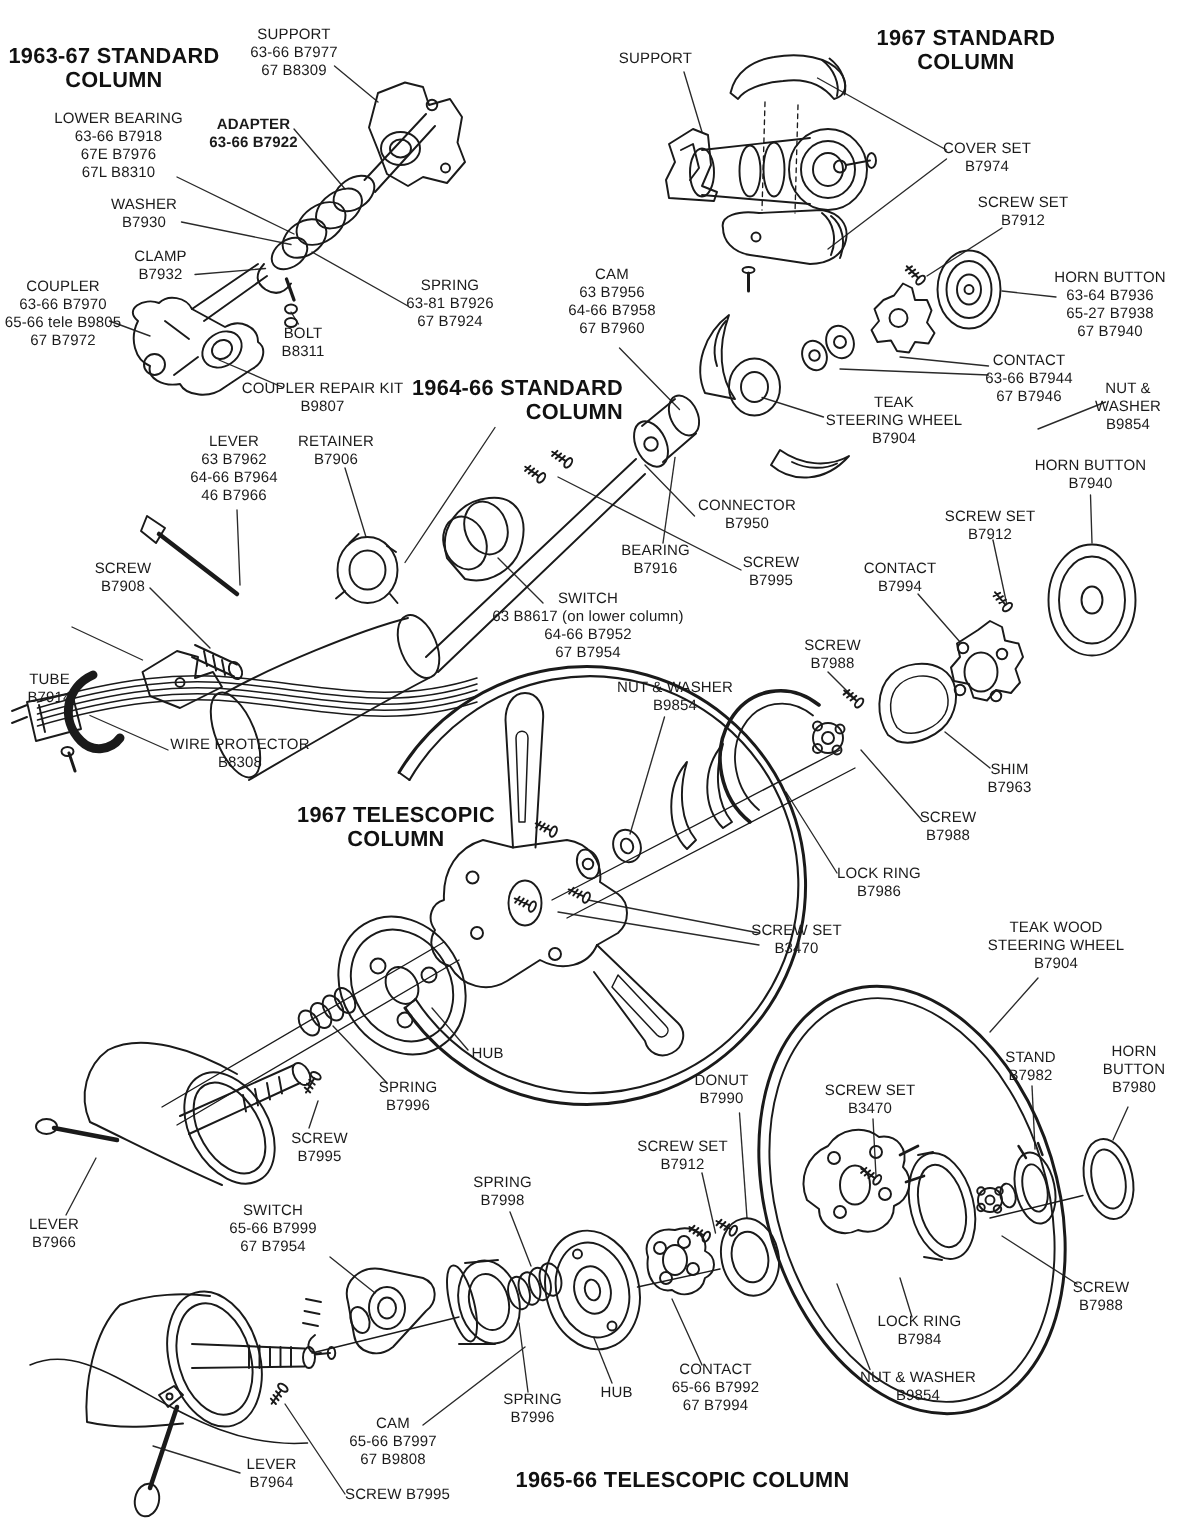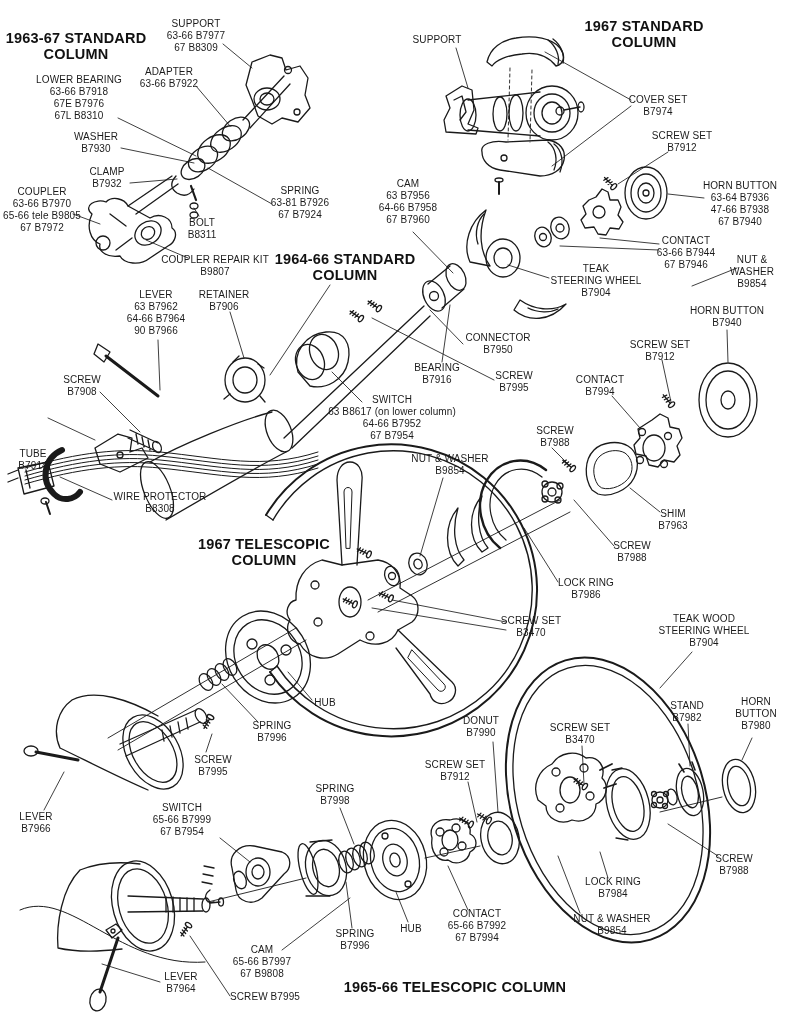--- a/index.html
+++ b/index.html
@@ -327,37 +327,37 @@
 
 <div id="labels-layer">
       <div class="ttl" style="left: 76px; top: 30px;">
         <div>1963-67 STANDARD</div>
         <div>COLUMN</div>
       </div>
       <div class="ttl" style="left: 644px; top: 18px;">
         <div>1967 STANDARD</div>
         <div>COLUMN</div>
       </div>
-      <div class="ttl" style="left: 345px; top: 251px;">
+      <div class="ttl" style="left: 345px; top: 251px; text-align: right;">
         <div>1964-66 STANDARD</div>
         <div>COLUMN</div>
       </div>
       <div class="ttl" style="left: 264px; top: 536px;">
         <div>1967 TELESCOPIC</div>
         <div>COLUMN</div>
       </div>
       <div class="ttl" style="left: 455px; top: 979px;">
         <div>1965-66 TELESCOPIC COLUMN</div>
       </div>
       <div class="lbl" style="left: 196px; top: 18px;">
         <div>SUPPORT</div>
         <div>63-66 B7977</div>
         <div>67 B8309</div>
       </div>
-      <div class="lbl" style="left: 169px; top: 66px;">
+      <div class="lbl" style="left: 169px; top: 78px; font-weight: bold;">
         <div>ADAPTER</div>
         <div>63-66  B7922</div>
       </div>
       <div class="lbl" style="left: 79px; top: 74px;">
         <div>LOWER BEARING</div>
         <div>63-66 B7918</div>
         <div>67E B7976</div>
         <div>67L B8310</div>
       </div>
       <div class="lbl" style="left: 96px; top: 131px;">
@@ -394,21 +394,21 @@
         <div>COVER SET</div>
         <div>B7974</div>
       </div>
       <div class="lbl" style="left: 682px; top: 130px;">
         <div>SCREW SET</div>
         <div>B7912</div>
       </div>
       <div class="lbl" style="left: 740px; top: 180px;">
         <div>HORN BUTTON</div>
         <div>63-64  B7936</div>
-        <div>47-66  B7938</div>
+        <div>65-27  B7938</div>
         <div>67  B7940</div>
       </div>
       <div class="lbl" style="left: 686px; top: 235px;">
         <div>CONTACT</div>
         <div>63-66  B7944</div>
         <div>67  B7946</div>
       </div>
       <div class="lbl" style="left: 752px; top: 254px;">
         <div>NUT &amp;</div>
         <div>WASHER</div>
@@ -434,21 +434,21 @@
         <div>B7912</div>
       </div>
       <div class="lbl" style="left: 600px; top: 374px;">
         <div>CONTACT</div>
         <div>B7994</div>
       </div>
       <div class="lbl" style="left: 156px; top: 289px;">
         <div>LEVER</div>
         <div>63  B7962</div>
         <div>64-66  B7964</div>
-        <div>90  B7966</div>
+        <div>46  B7966</div>
       </div>
       <div class="lbl" style="left: 224px; top: 289px;">
         <div>RETAINER</div>
         <div>B7906</div>
       </div>
       <div class="lbl" style="left: 498px; top: 332px;">
         <div>CONNECTOR</div>
         <div>B7950</div>
       </div>
       <div class="lbl" style="left: 437px; top: 362px;">

